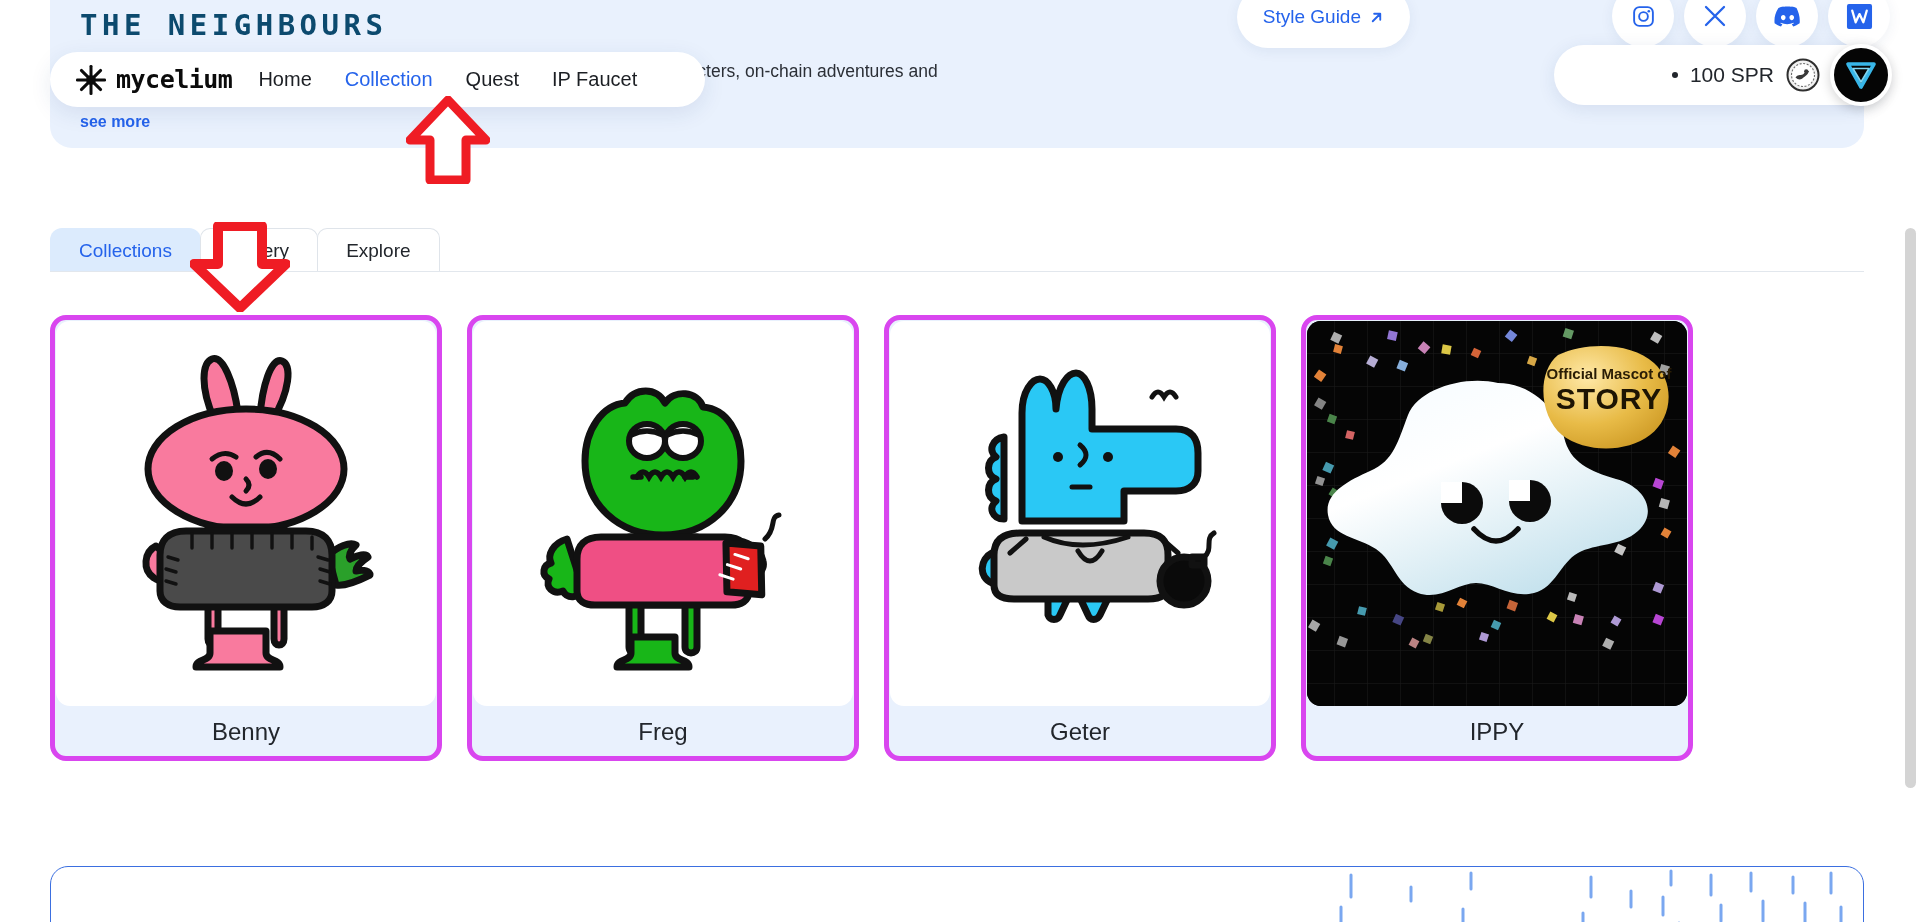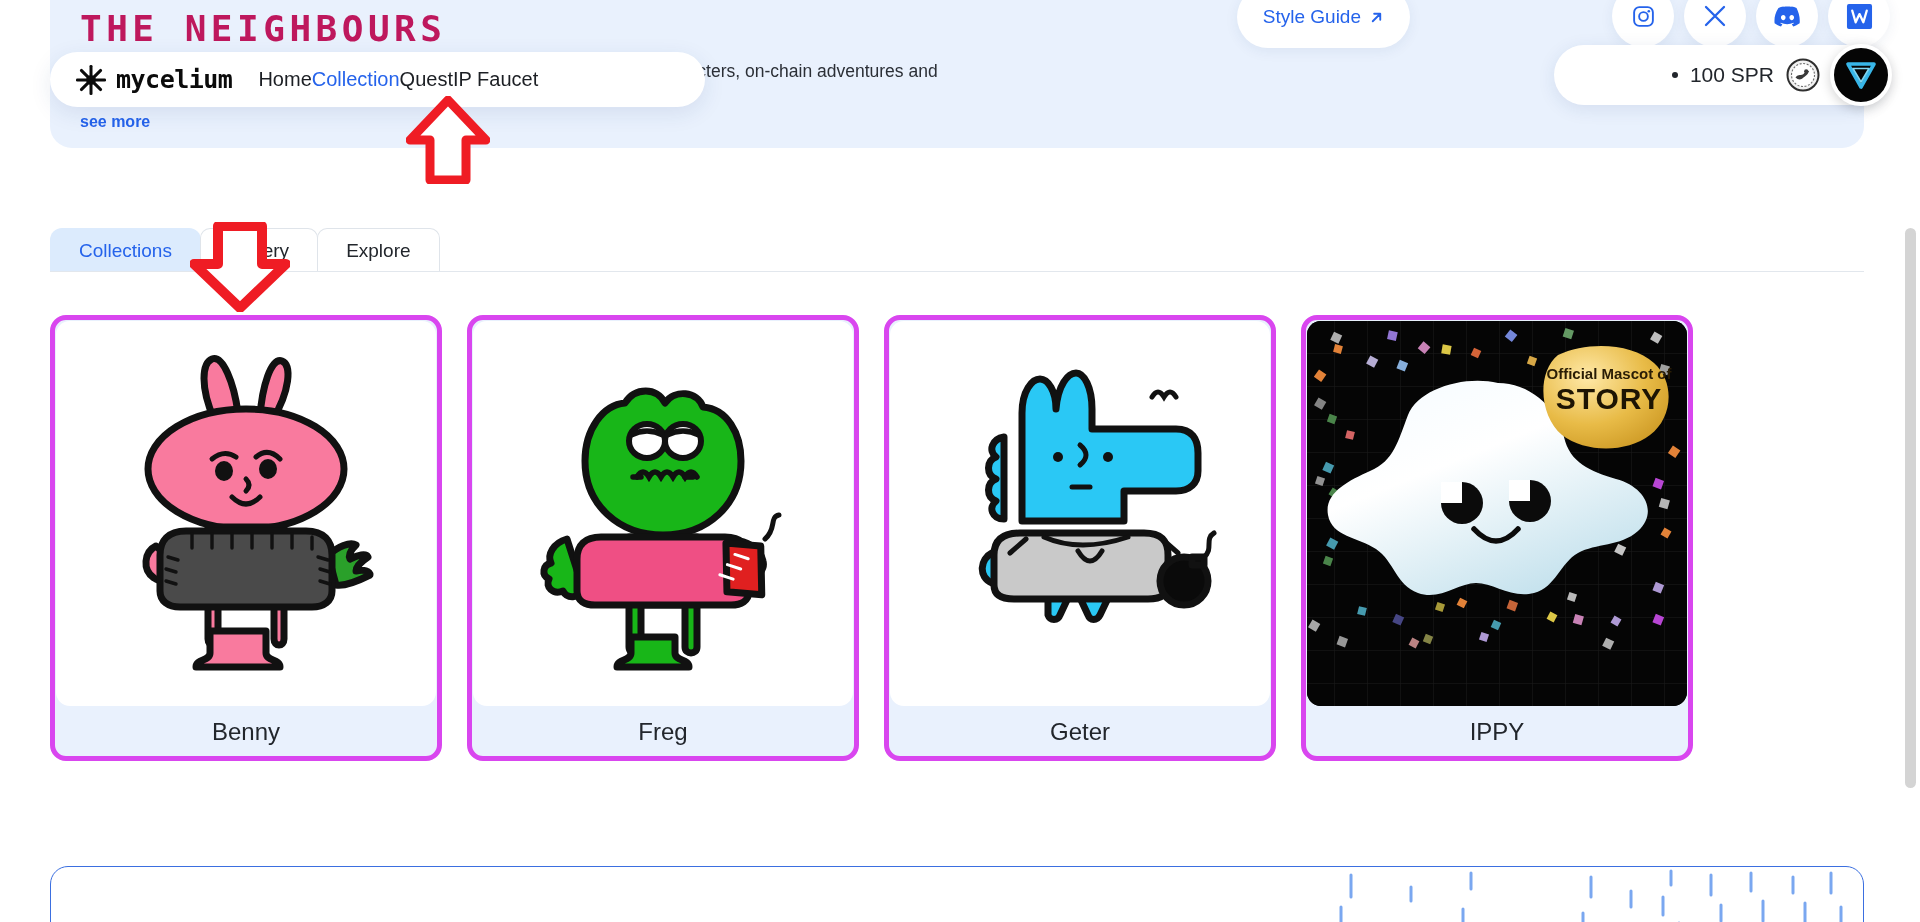--- a/index.html
+++ b/index.html
@@ -12,22 +12,22 @@
   .page { position: relative; width: 1920px; height: 922px; background:#fff; }
 
   
   .hero {
     position: absolute; left: 50px; top: -40px; width: 1814px; height: 188px;
     background: #e9f1fd; border-radius: 22px;
   }
   .hero-title {
     position: absolute; left: 30px; top: 48px;
     font-family: "DejaVu Sans Mono", monospace;
-    font-weight: 700; font-size: 36px; letter-spacing: 4.5px;
-    color: #be185d; white-space: nowrap;
+    font-weight: 700; font-size: 29px; letter-spacing: 4.5px;
+    color: #0c4a6e; white-space: nowrap;
   }
   .hero-desc {
     position: absolute; left: 30px; top: 96px; width: 860px;
     font-size: 17.5px; line-height: 30px; color: #2b2f36;
   }
   .see-more {
     position: absolute; left: 30px; top: 153px;
     font-size: 16px; font-weight: 700; color: #2563eb; cursor: pointer;
   }
 
@@ -38,21 +38,21 @@
     background: #fff; border-radius: 40px;
     box-shadow: 0 6px 22px rgba(30,60,120,.10);
     display: flex; align-items: center; padding: 0 26px; gap: 0;
   }
   .brand { display: flex; align-items: center; gap: 10px; margin-right: 26px; }
   .brand-mark { width: 30px; height: 30px; flex: none; }
   .brand-name {
     font-family: "DejaVu Sans Mono", monospace;
     font-size: 25px; font-weight: 700; letter-spacing: -0.5px; color: #0b0b0b;
   }
-  .nav-links { display: flex; align-items: center; }
+  .nav-links { display: flex; align-items: center; gap: 33px; }
   .nav-link { font-size: 20px; color: #1c1f24; cursor: pointer; white-space: nowrap; }
   .nav-link.active { color: #2563eb; }
 
   
   .style-guide {
     position: absolute; right: 510px; top: -14px;
     height: 62px; padding: 0 26px;
     background: #fff; border-radius: 32px;
     display: flex; align-items: center; gap: 8px;
     color: #2563eb; font-size: 19px; cursor: pointer;

